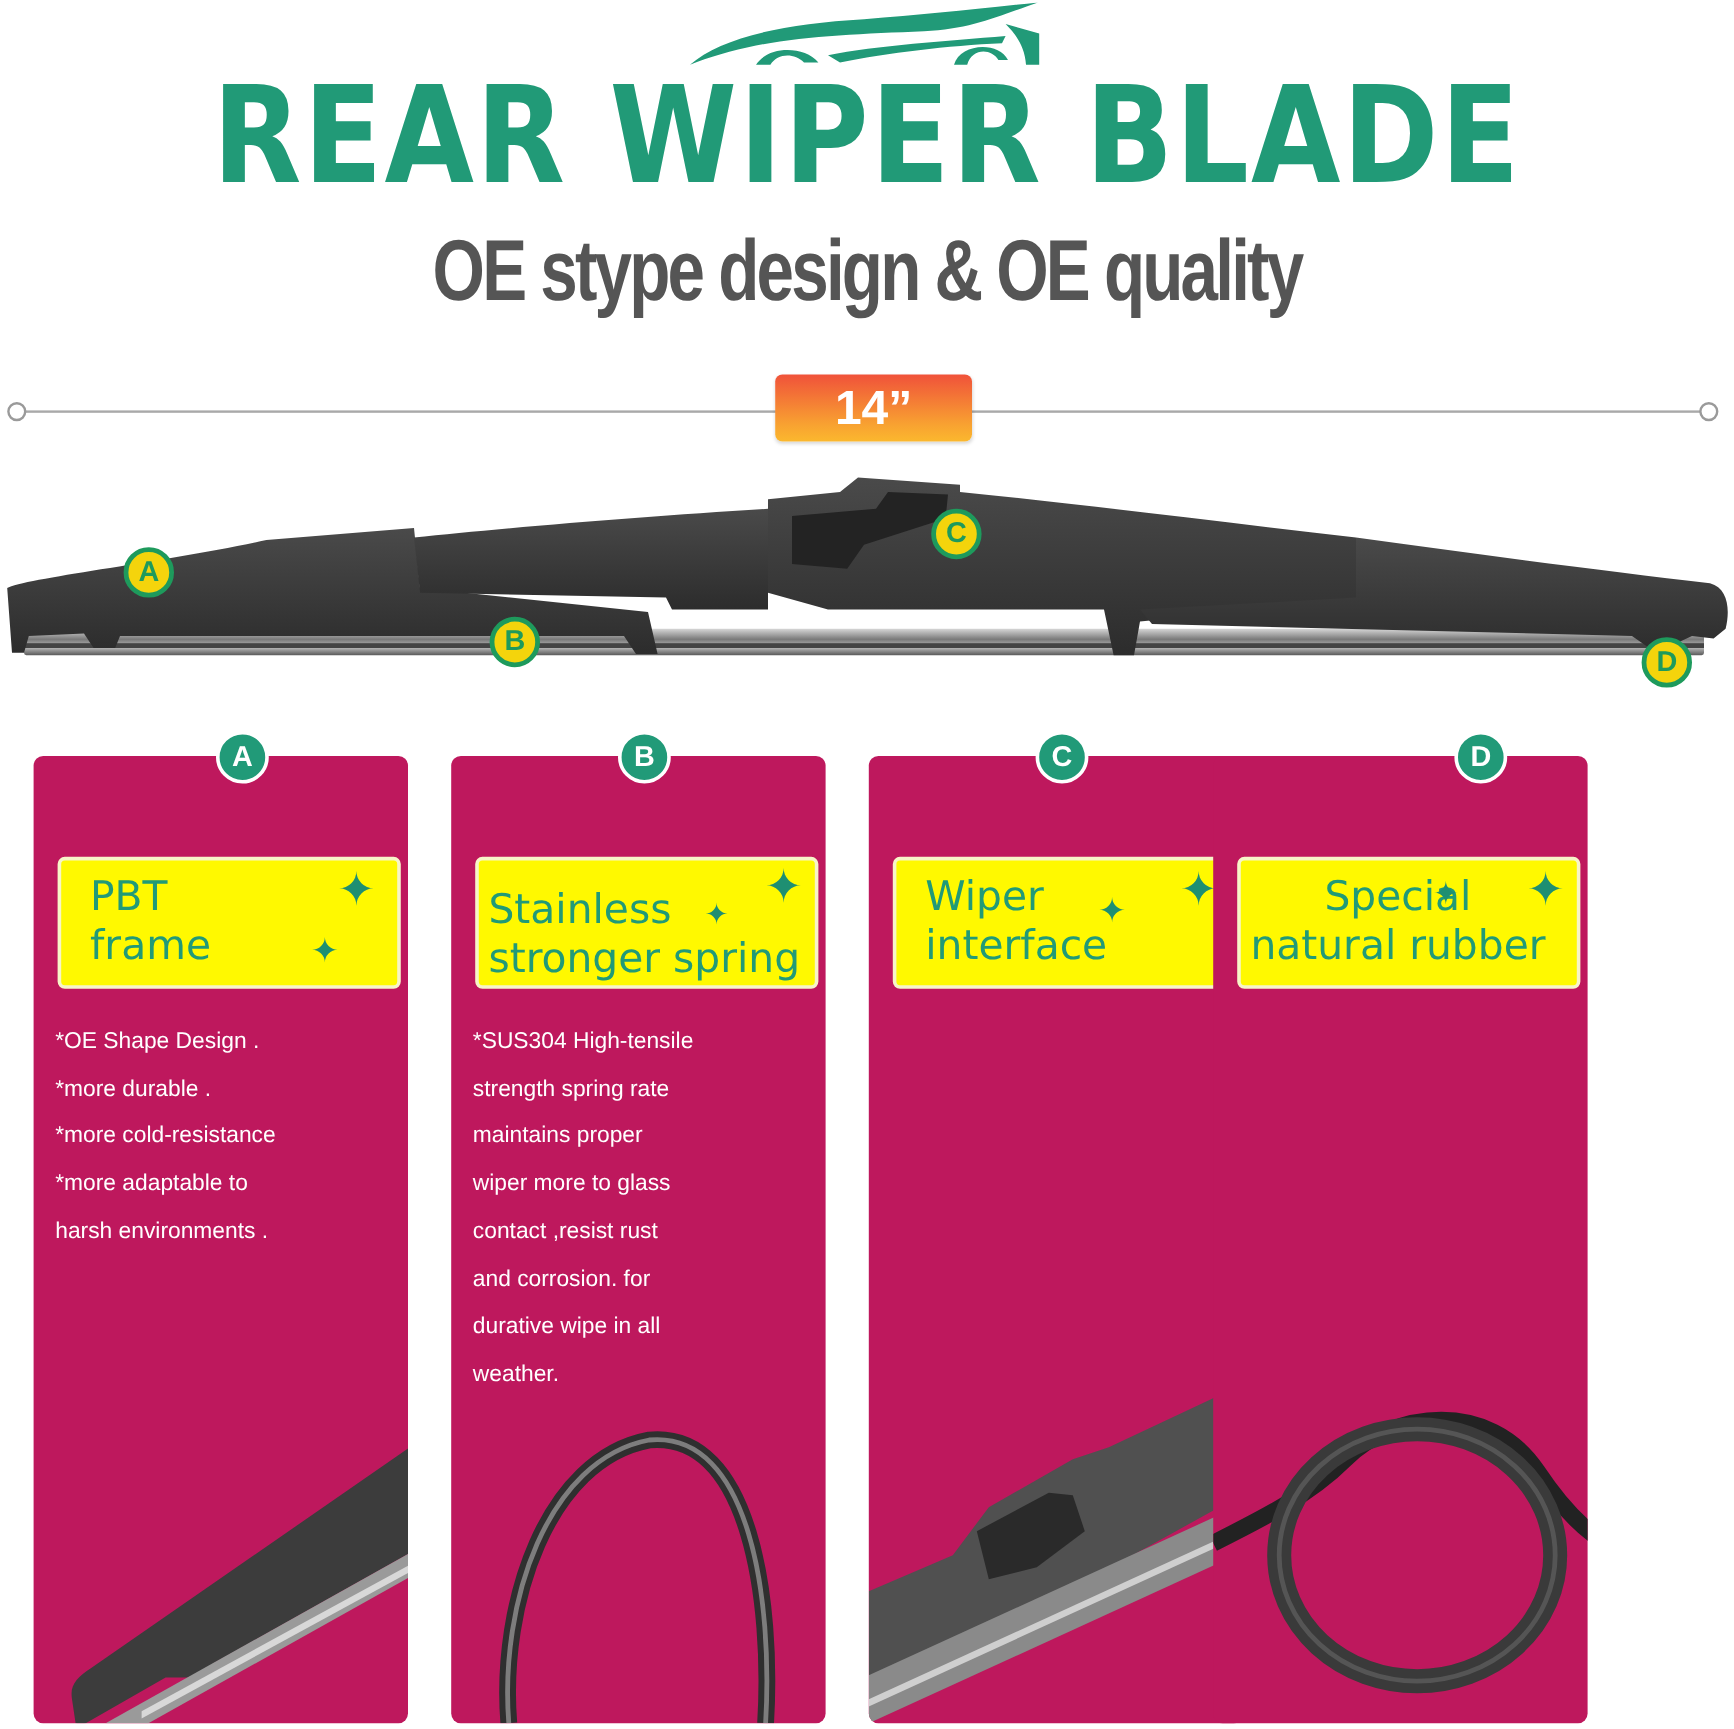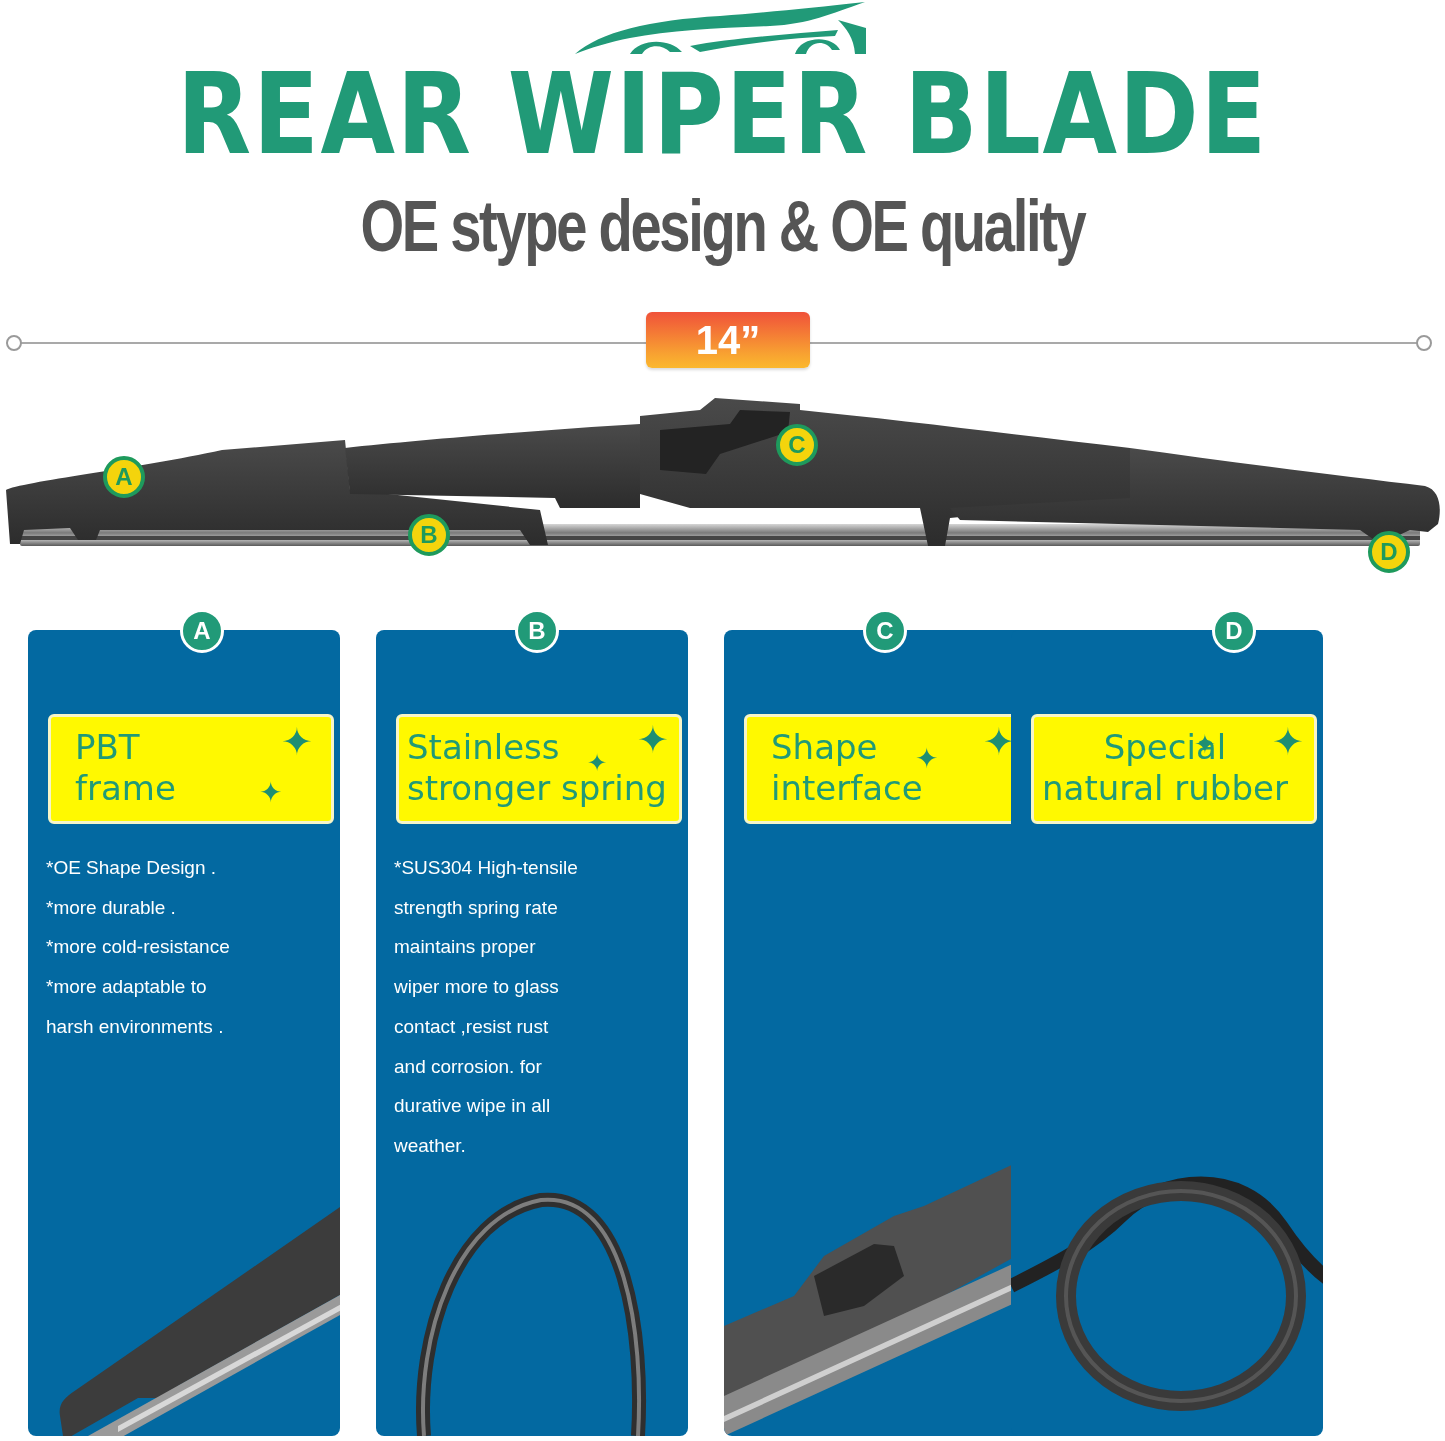--- a/index.html
+++ b/index.html
@@ -4,21 +4,21 @@
 <style>
   html, body { margin:0; padding:0; }
   body { width:1445px; height:1441px; background:#ffffff; position:relative; overflow:hidden; font-family:"Liberation Sans", sans-serif; }
   .abs { position:absolute; }
   .title { left:0; width:1445px; top:58px; text-align:center; color:#219a77; font-family:"DejaVu Sans", sans-serif; font-weight:bold; font-size:112px; letter-spacing:2px; line-height:1; transform:scaleX(0.86); transform-origin:center; }
   .subtitle { left:0; width:1445px; top:190px; text-align:center; color:#555555; font-family:"Liberation Sans Narrow", "Liberation Sans", sans-serif; font-weight:bold; font-size:72px; letter-spacing:-3px; line-height:1; transform:scaleX(0.78); transform-origin:center; }
   .ruler-line { left:20px; width:1400px; top:342px; height:2px; background:#a9a9a9; }
   .ruler-end { width:12px; height:12px; border:2px solid #9a9a9a; border-radius:50%; background:#fff; top:335px; }
   .size-badge { left:646px; top:312px; width:164px; height:56px; border-radius:6px; background:linear-gradient(#f0523a, #f8a231 75%, #fbb82e); color:#fff; font-weight:bold; font-size:40px; text-align:center; line-height:56px; box-shadow:0 2px 3px rgba(0,0,0,0.15); }
   .marker { width:42px; height:42px; border-radius:50%; background:#f4d40c; border:4px solid #1e9a5c; box-sizing:border-box; color:#1e9a5c; font-weight:bold; font-size:24px; text-align:center; line-height:34px; }
-  .card { top:630px; width:312px; height:806px; background:#0369a1; border-radius:8px; overflow:hidden;text-decoration:underline; }
+  .card { top:630px; width:312px; height:806px; background:#be185d; border-radius:8px; overflow:hidden;text-decoration:underline; }
   .card-letter { width:44px; height:44px; border-radius:50%; background:#219a78; border:3px solid #ffffff; box-sizing:border-box; color:#fff; font-weight:bold; font-size:24px; text-align:center; line-height:38px; top:609px; }
   .label-box { top:84px; left:20px; width:286px; height:110px; background:#fff900; border:3px solid #f7f5c8; border-radius:6px; box-sizing:border-box; }
   .label-text { position:absolute; left:24px; top:10px; color:#219a77; font-family:"DejaVu Sans", sans-serif; font-size:34px; line-height:41px; white-space:pre; }
   .sparkle { position:absolute; color:#1e8f72; line-height:1; }
   .desc { position:absolute; left:18px; top:218px; color:#ffffff; font-size:19px; line-height:39.7px; white-space:pre; font-weight:500; }
   .ill { position:absolute; left:0; bottom:0; width:328px; height:300px; }
 </style>
 </head>
 <body>
 
@@ -85,21 +85,21 @@
   <svg class="ill" viewBox="0 0 328 300">
     <path d="M328 60 L328 150 L150 250 L140 262 L110 262 L40 302 L35 300 L32 280 C30 268, 36 262, 48 254 Z" fill="#3c3c3c"></path>
     <path d="M328 150 L328 170 L60 320 L60 300 Z" fill="#9a9a9a"></path>
     <path d="M328 160 L328 166 L90 296 L90 290 Z" fill="#d8d8d8"></path>
   </svg>
 </div>
 <div class="abs card-letter" style="left:180px;">A</div>
 
 <div class="abs card" style="left:376px;">
   <div class="abs label-box">
-    <div class="label-text" style="left:8px;">Stainless
+    <div class="label-text" style="left:8px;margin-top:11px;">Stainless
 stronger spring</div>
     <span class="sparkle" style="left:238px;top:4px;font-size:38px;">✦</span>
     <span class="sparkle" style="left:188px;top:34px;font-size:24px;">✦</span>
   </div>
   <div class="desc">*SUS304 High-tensile
 strength spring rate
 maintains proper
 wiper more to glass
 contact ,resist rust
 and corrosion. for
@@ -107,21 +107,21 @@
 weather.</div>
   <svg class="ill" viewBox="0 0 328 300">
     <path d="M48 300 C40 200, 80 80, 165 64 C250 56, 268 200, 262 300" fill="none" stroke="#2f2f2f" stroke-width="14"></path>
     <path d="M48 300 C40 200, 80 80, 165 64 C250 56, 268 200, 262 300" fill="none" stroke="#7d7d7d" stroke-width="4"></path>
   </svg>
 </div>
 <div class="abs card-letter" style="left:515px;">B</div>
 
 <div class="abs card" style="left:724px;">
   <div class="abs label-box">
-    <div class="label-text">Shape
+    <div class="label-text">Wiper
 interface</div>
     <span class="sparkle" style="left:236px;top:6px;font-size:38px;">✦</span>
     <span class="sparkle" style="left:168px;top:28px;font-size:28px;">✦</span>
   </div>
   <svg class="ill" viewBox="0 0 328 300">
     <path d="M0 190 L70 160 L100 120 L170 80 L200 70 L328 10 L328 100 L40 260 L0 280 Z" fill="#505050"></path>
     <path d="M90 140 L150 108 L170 110 L180 140 L140 170 L100 180 Z" fill="#2a2a2a"></path>
     <path d="M0 260 L328 110 L328 150 L0 300 Z" fill="#8a8a8a"></path>
     <path d="M0 280 L328 130 L328 136 L0 286 Z" fill="#cfcfcf"></path>
   </svg>

